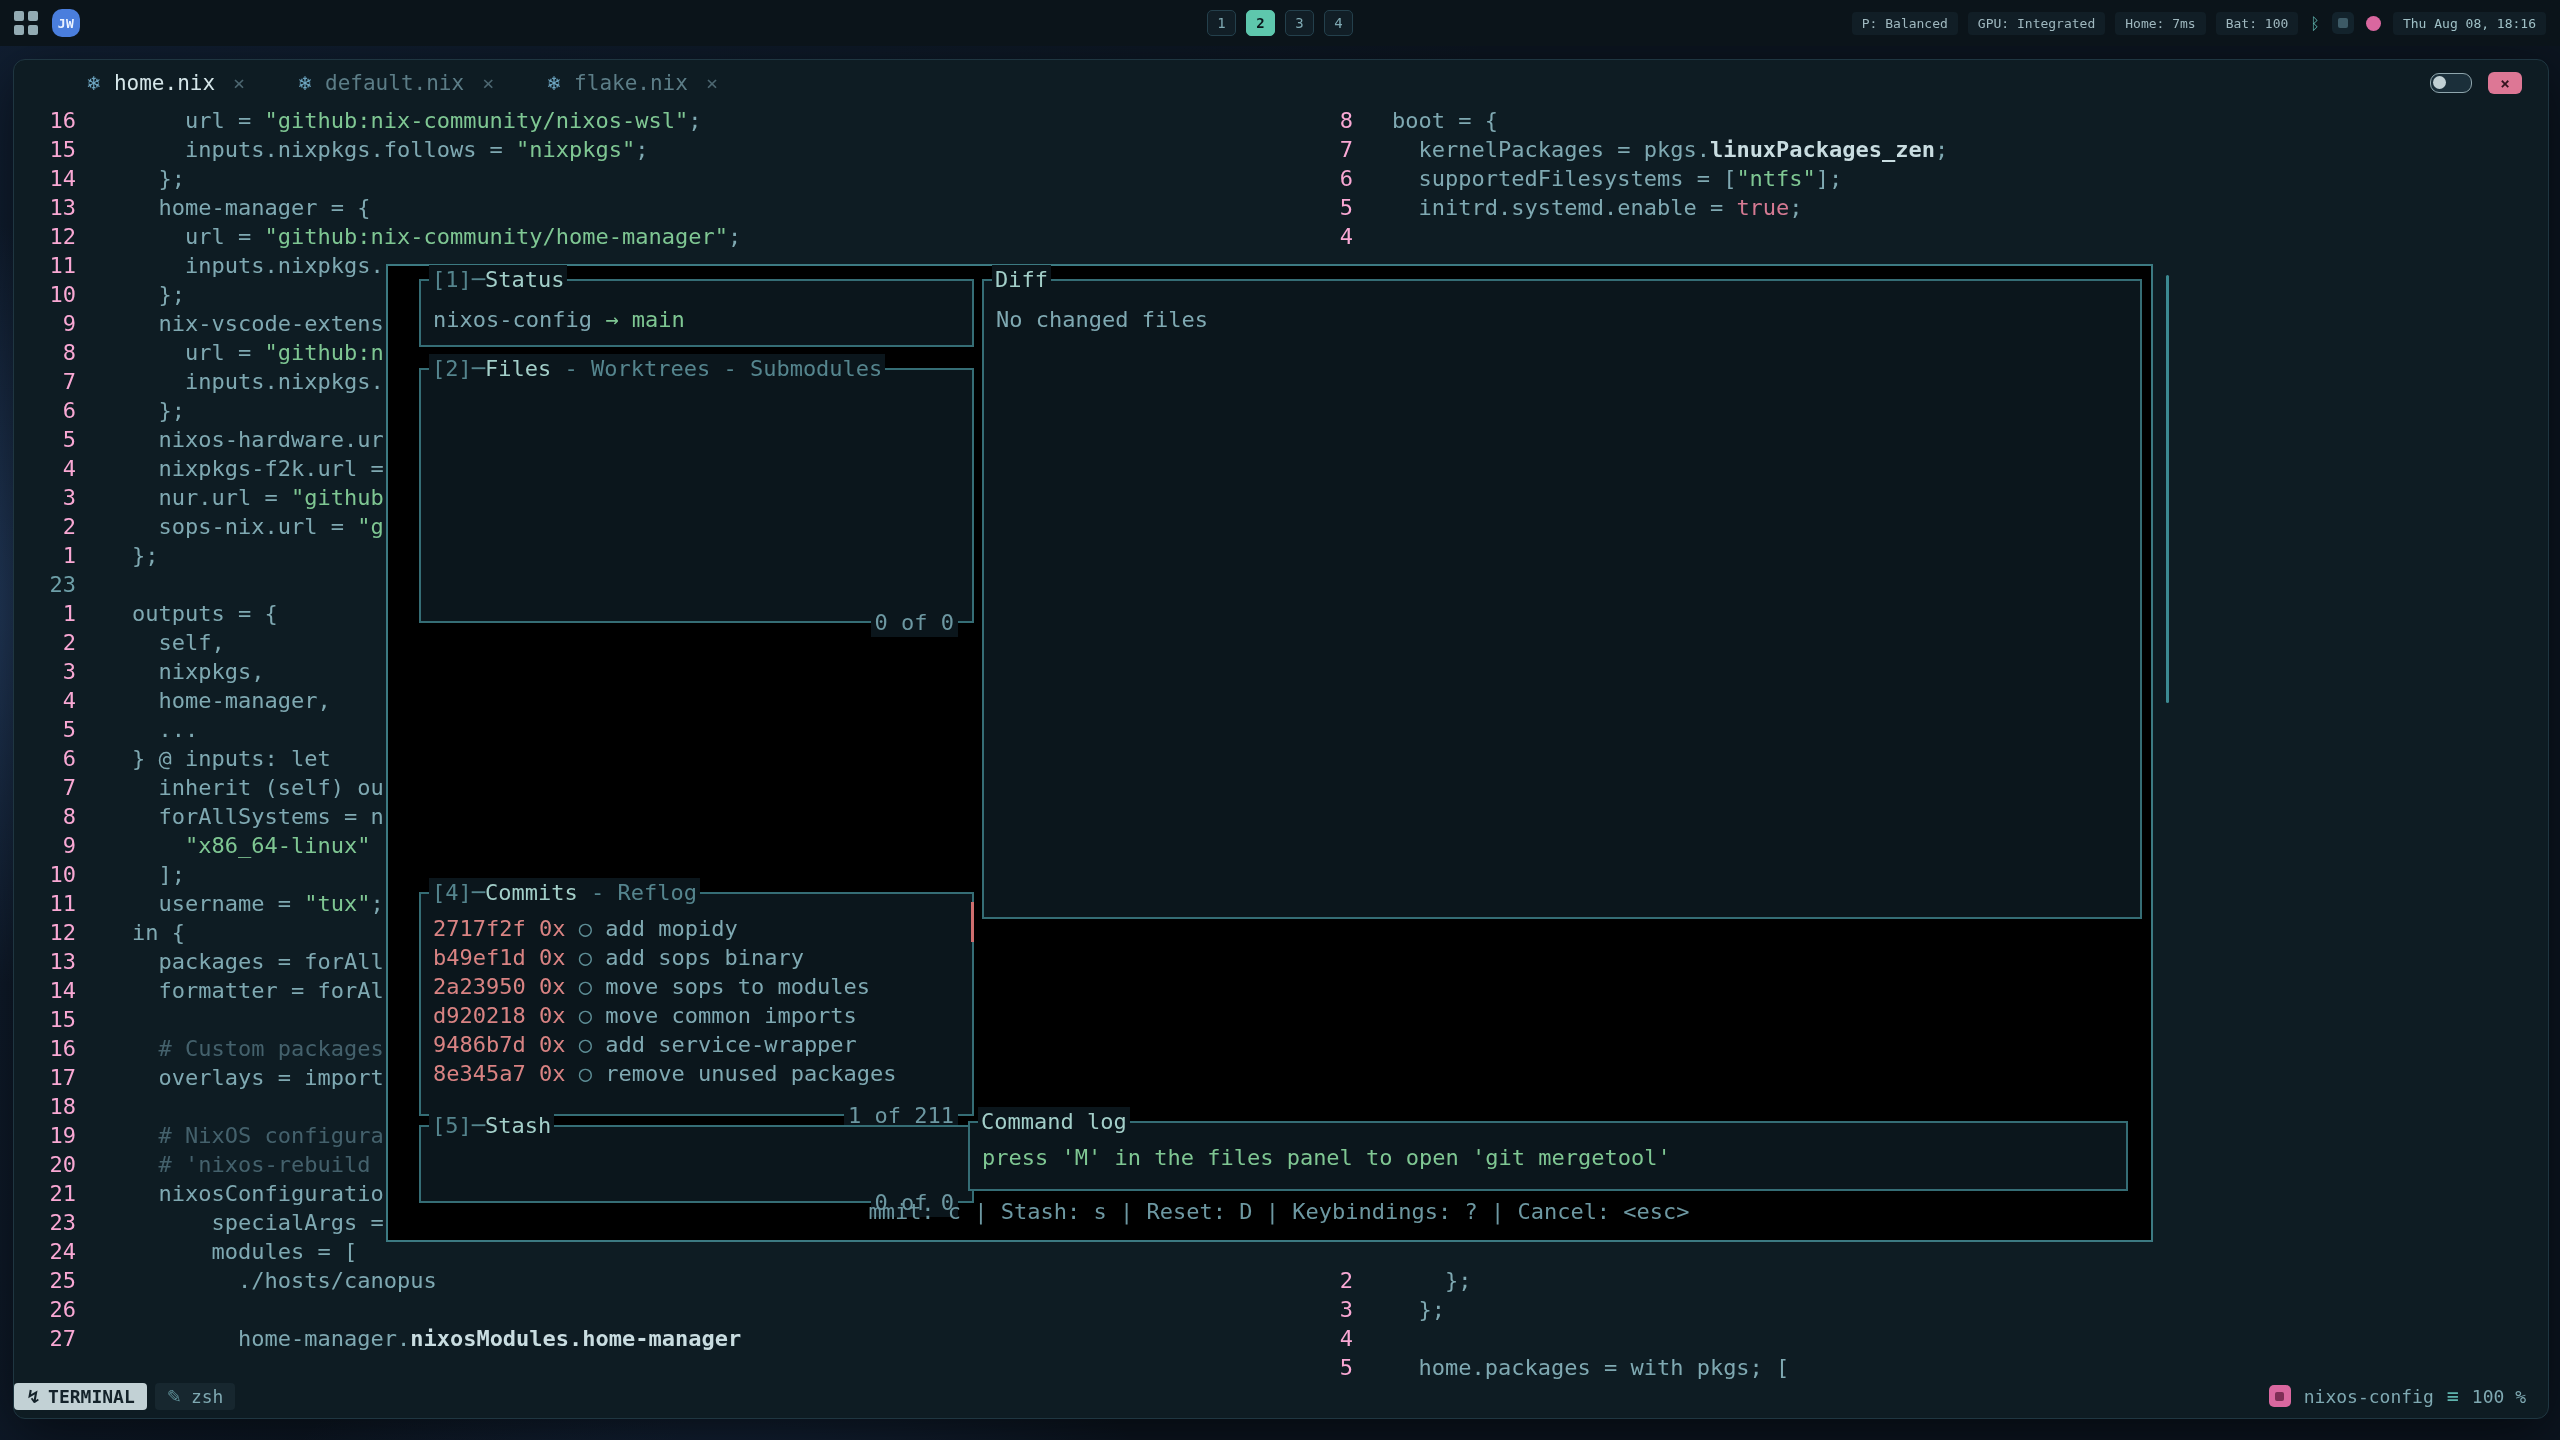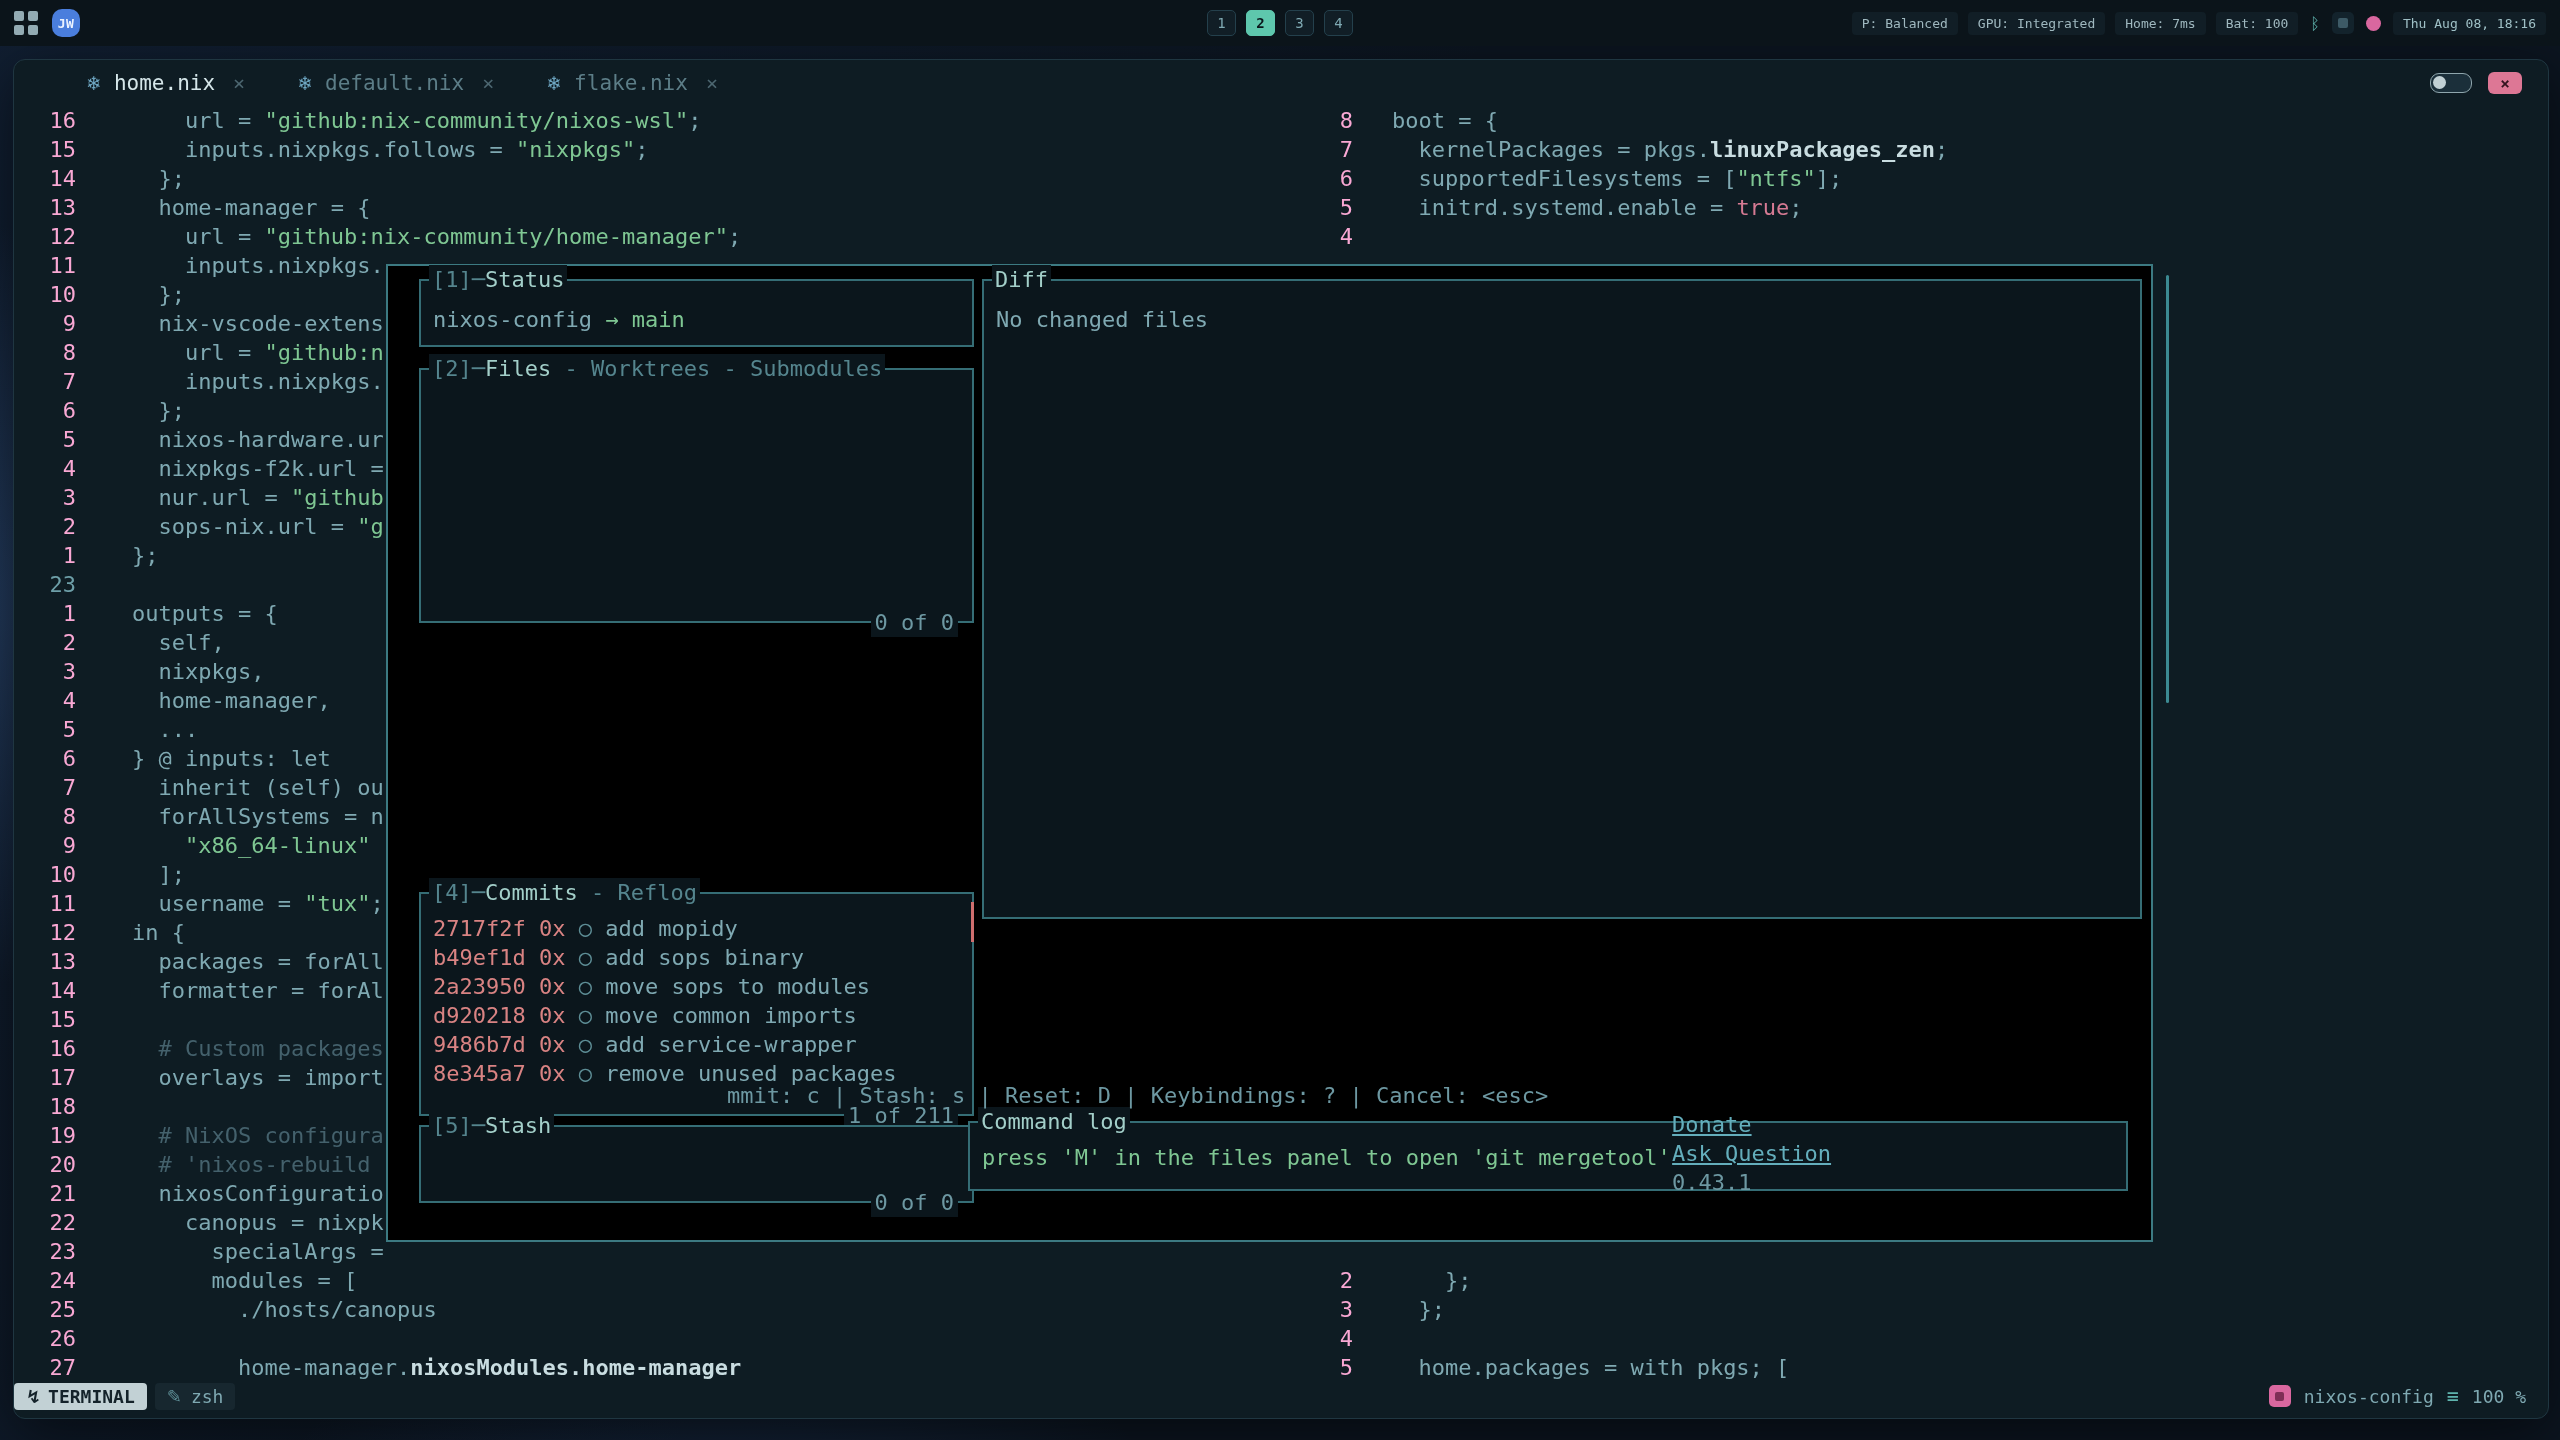--- a/index.html
+++ b/index.html
@@ -219,21 +219,20 @@
       <div class="cl"><span class="gut">12</span><span class="code"><span class="t-c">in {</span></span></div>
       <div class="cl"><span class="gut">13</span><span class="code"><span class="t-c">  packages = forAll</span></span></div>
       <div class="cl"><span class="gut">14</span><span class="code"><span class="t-c">  formatter = forAl</span></span></div>
       <div class="cl"><span class="gut">15</span><span class="code"></span></div>
       <div class="cl"><span class="gut">16</span><span class="code"><span class="t-m">  # Custom packages</span></span></div>
       <div class="cl"><span class="gut">17</span><span class="code"><span class="t-c">  overlays = import</span></span></div>
       <div class="cl"><span class="gut">18</span><span class="code"></span></div>
       <div class="cl"><span class="gut">19</span><span class="code"><span class="t-m">  # NixOS configura</span></span></div>
       <div class="cl"><span class="gut">20</span><span class="code"><span class="t-m">  # 'nixos-rebuild</span></span></div>
       <div class="cl"><span class="gut">21</span><span class="code"><span class="t-c">  nixosConfiguratio</span></span></div>
-      <div class="cl"><span class="gut">22</span><span class="code"><span class="t-c">    canopus = nixpk</span></span></div>
       <div class="cl"><span class="gut">23</span><span class="code"><span class="t-c">      specialArgs =</span></span></div>
       <div class="cl"><span class="gut">24</span><span class="code"><span class="t-c">      modules = [</span></span></div>
       <div class="cl"><span class="gut">25</span><span class="code"><span class="t-c">        ./hosts/canopus</span></span></div>
       <div class="cl"><span class="gut">26</span><span class="code"></span></div>
       <div class="cl"><span class="gut">27</span><span class="code"><span class="t-c">        home-manager.</span><span class="t-b">nixosModules.home-manager</span></span></div>
     </div>
   <div class="pane" id="pane-right-top">
       <div class="cl"><span class="gut">8</span><span class="code"><span class="t-c">boot = {</span></span></div>
       <div class="cl"><span class="gut">7</span><span class="code"><span class="t-c">  kernelPackages = pkgs.</span><span class="t-b">linuxPackages_zen</span><span class="t-c">;</span></span></div>
       <div class="cl"><span class="gut">6</span><span class="code"><span class="t-c">  supportedFilesystems = [</span><span class="t-s">"ntfs"</span><span class="t-c">];</span></span></div>
@@ -285,25 +284,20 @@
       <div class="lg-content">No changed files</div>
     </div>
 
     <div class="lg-box" id="lg-cmdlog">
       <span class="lg-title"><span class="tmain">Command log</span></span>
       <div class="lg-content">press 'M' in the files panel to open 'git mergetool'</div>
     </div>
 
     <div class="lg-bottom">
       <span>mmit: c | Stash: s | Reset: D | Keybindings: ? | Cancel: &lt;esc&gt;</span>
-      <span class="lg-links">
-        <span class="link">Donate</span>
-        <span class="link">Ask Question</span>
-        <span class="version">0.43.1</span>
-      </span>
     </div>
   </div>
 
   <div class="statusbar">
     <div class="mode-pill">
       <span class="zap">↯</span>
       <span>TERMINAL</span>
     </div>
     <div class="shell-pill">
       <span class="pen">✎</span>

